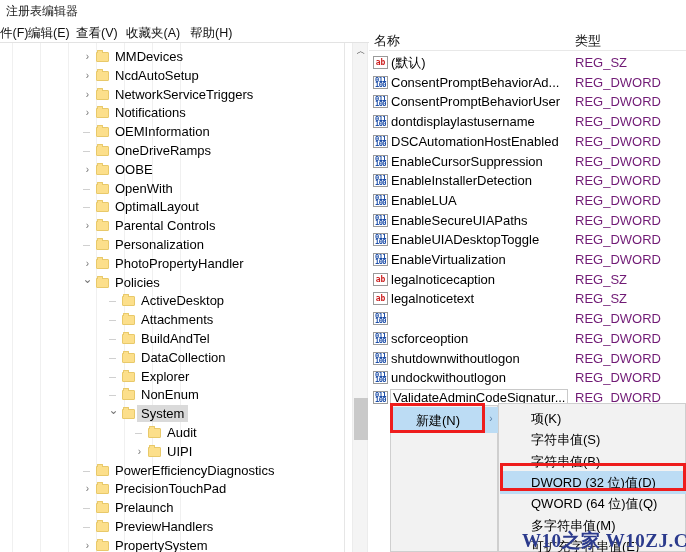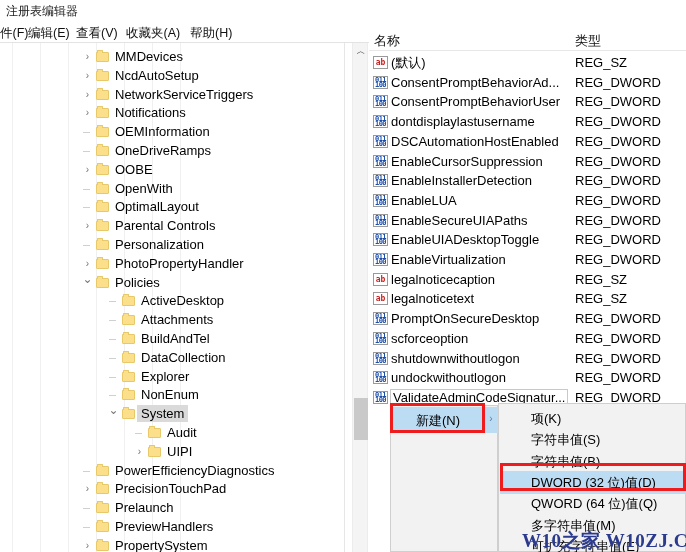--- a/index.html
+++ b/index.html
@@ -114,21 +114,21 @@
   .val-icon.dw span{display:block;}
   .val-name{
     position:absolute;left:22px;top:2px;font-size:13px;line-height:16px;
     color:#000;white-space:nowrap;
   }
   .val-name.boxed{
     border:1px solid #c9c9c9;padding:0 2px;left:21px;top:1px;
   }
   .val-type{
     position:absolute;left:206px;top:2px;font-size:13px;line-height:16px;
-    color:#000000;white-space:nowrap;
+    color:#701a75;white-space:nowrap;
   }
   
   #ctx-parent{
     position:absolute;left:390px;top:405px;width:108px;height:147px;
     background:#f2f2f2;border:1px solid #cfcfcf;box-sizing:border-box;
   }
   #ctx-parent-item{
     position:absolute;left:1px;top:1px;width:106px;height:26px;
     background:#bcdcf4;
   }
@@ -488,21 +488,20 @@
     <div class="list-row" style="top: 260.4px;">
       <div class="val-icon sz">ab</div>
       <div class="val-name">legalnoticetext</div>
       <div class="val-type">REG_SZ</div>
     </div>
     <div class="list-row" style="top: 280.1px;">
       <div class="val-icon dw">
         <span>011</span>
         <span>100</span>
       </div>
-      <div class="val-name">PromptOnSecureDesktop</div>
       <div class="val-type">REG_DWORD</div>
     </div>
     <div class="list-row" style="top: 299.8px;">
       <div class="val-icon dw">
         <span>011</span>
         <span>100</span>
       </div>
       <div class="val-name">scforceoption</div>
       <div class="val-type">REG_DWORD</div>
     </div>

